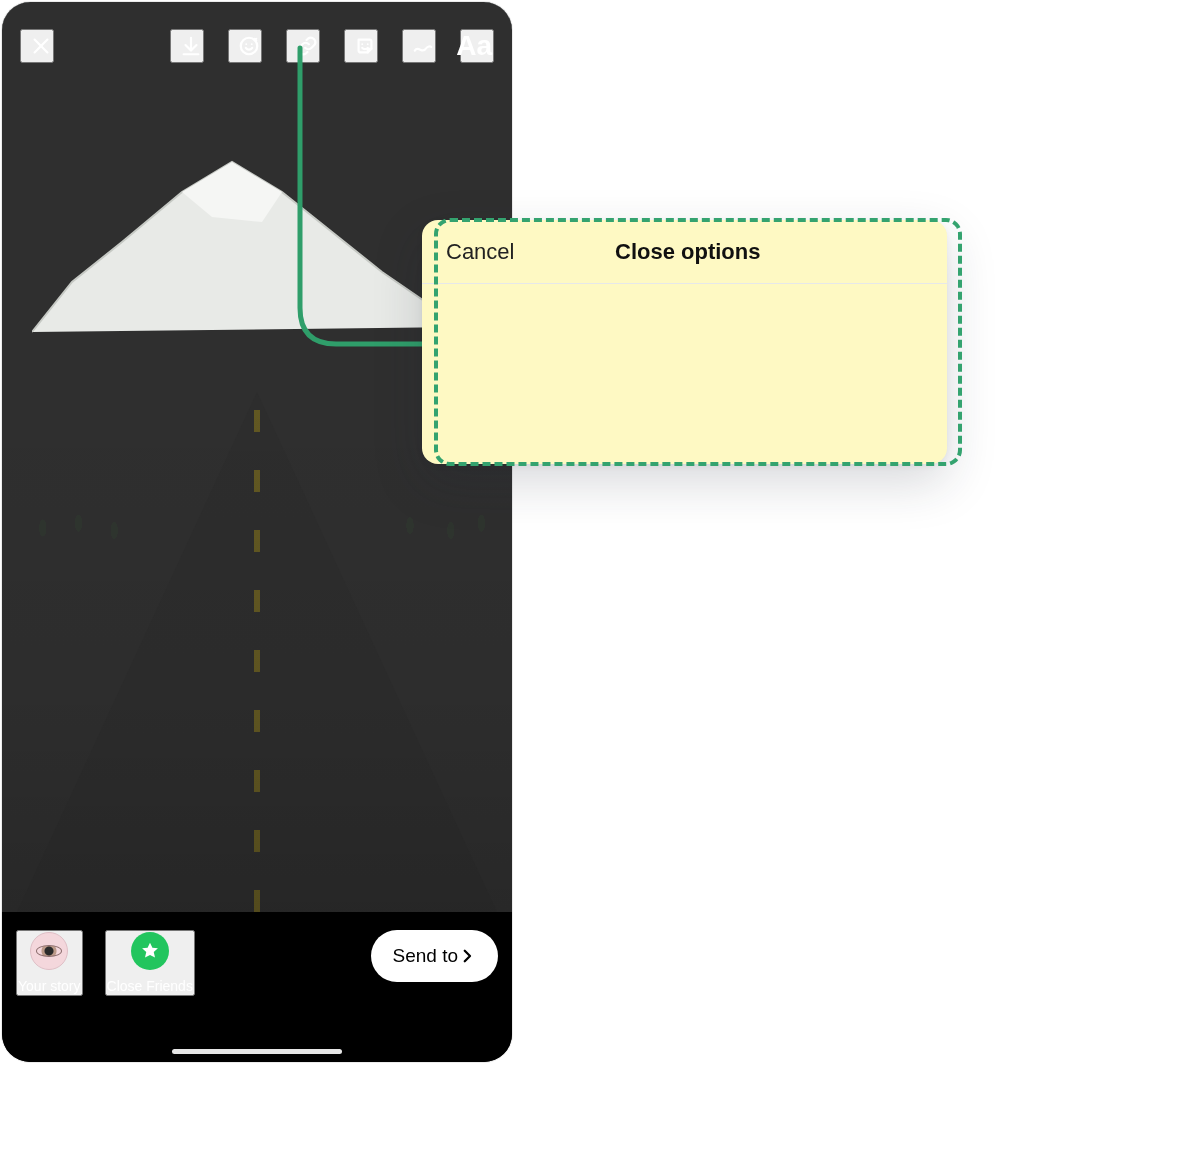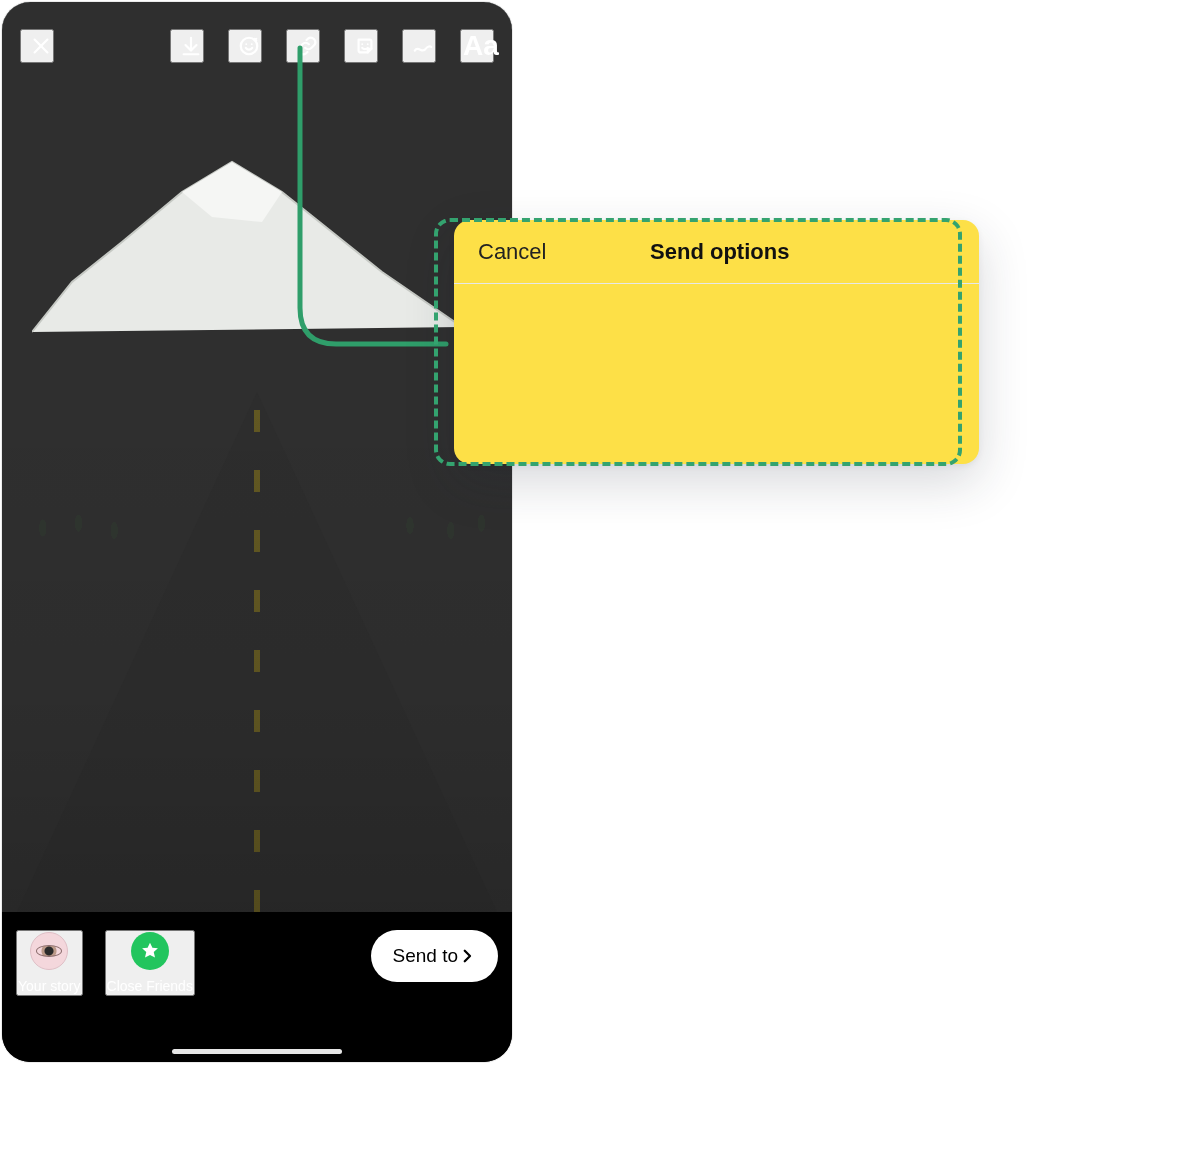--- a/index.html
+++ b/index.html
@@ -73,43 +73,43 @@
   opacity:.55;
 }
 .mountain{
   position:absolute; left:30px; top:120px; width:430px; height:260px;
 }
 .mountain svg{width:100%;height:100%;}
 
 
 .toolbar{ position:absolute; top:18px; left:0; right:0; height:52px; display:flex; align-items:center; padding:0 18px; }
 .toolbar .right{ margin-left:auto; display:flex; align-items:center; gap:24px; }
-.ticon{ width:34px; height:34px; display:flex; align-items:center; justify-content:center; color:#fff;padding-left:8px; }
+.ticon{ width:34px; height:34px; display:flex; align-items:center; justify-content:flex-end; color:#fff;padding-left:8px; }
 .ticon svg{ width:30px; height:30px; stroke:#fff; fill:none; stroke-width:2.4; stroke-linecap:round; stroke-linejoin:round;}
 .text-aa{ font-weight:600; font-size:28px; color:#fff; line-height:1; }
 
 
 .bottombar{ position:absolute; left:0; right:0; bottom:0; height:150px; background:#000; padding:18px 14px 24px; display:flex; align-items:flex-start; }
 .dest{ display:flex; flex-direction:column; align-items:center; gap:8px; margin-right:22px; }
 .dest .circle{ width:38px; height:38px; border-radius:50%; display:flex; align-items:center; justify-content:center; }
 .dest .label{ color:#fff; font-size:14px; }
 .your-story .circle{ background:#f4d7dc; border:1px solid #dfbfc6; }
 .your-story .circle .eye{ width:26px; height:12px; border-radius:50%; background:radial-gradient(circle at 50% 50%, #2a2a2a 0 4px, #b98 5px 7px, transparent 8px); border:1px solid #8a6c6c; }
 .close-friends .circle{ background:#22c55e; }
 .close-friends .circle svg{ width:20px; height:20px; fill:#fff; }
 .sendto{ margin-left:auto; background:#fff; color:#000; border:none; border-radius:999px; height:52px; padding:0 22px; display:flex; align-items:center; gap:0; font-size:19px; font-weight:500; }
 .sendto svg{ width:18px; height:18px; stroke:#000; fill:none; stroke-width:3; stroke-linecap:round; stroke-linejoin:round; }
 .home-indicator{ position:absolute; left:50%; bottom:8px; transform:translateX(-50%); width:170px; height:5px; border-radius:3px; background:#fff; opacity:.9; }
 
 
 .callout{
   position:absolute;
-  left:454px; top:220px;
+  left:422px; top:220px;
   width:525px; height:244px;
-  background:#fde047;
+  background:#fef9c3;
   border-radius:16px;
   box-shadow: 0 18px 50px rgba(31,41,55,.18), 0 2px 6px rgba(0,0,0,.06);
 }
 .dashed-frame{
   position:absolute; left:434px; top:218px; width:528px; height:248px;
   border:4px dashed #34a36f; border-radius:16px; pointer-events:none;
 }
 .callout .header{ display:flex; align-items:center; height:64px; padding:0 24px; border-bottom:1px solid #e6e8ea; }
 .callout .cancel{ font-size:22px; color:#222; background:none; border:none; }
 .callout .title{ flex:1; text-align:center; font-size:22px; font-weight:700; color:#111; margin-left:-62px; }
@@ -216,16 +216,16 @@
 <div class="connector">
   <svg viewBox="0 0 170 310">
     <path d="M4 0 V260 q0 36 36 36 H150" fill="none" stroke="#2f9e6a" stroke-width="5" stroke-linecap="round"></path>
   </svg>
   <div class="dot"></div>
 </div>
 
 <div class="callout">
   <div class="header">
     <button class="cancel">Cancel</button>
-    <div class="title">Send options</div>
+    <div class="title">Close options</div>
   </div>
 </div>
 <div class="dashed-frame"></div>
 
 </body></html>

